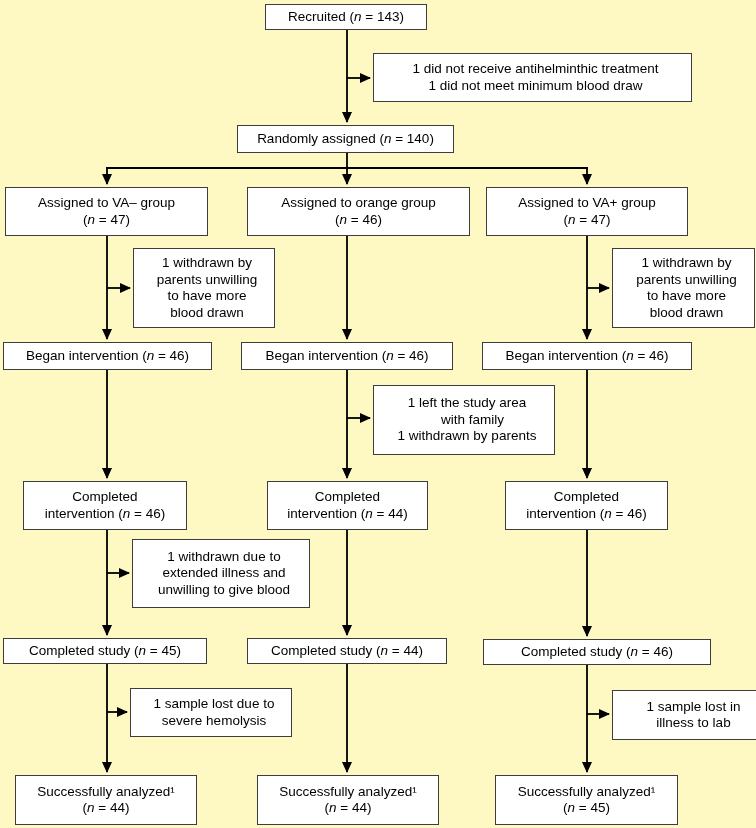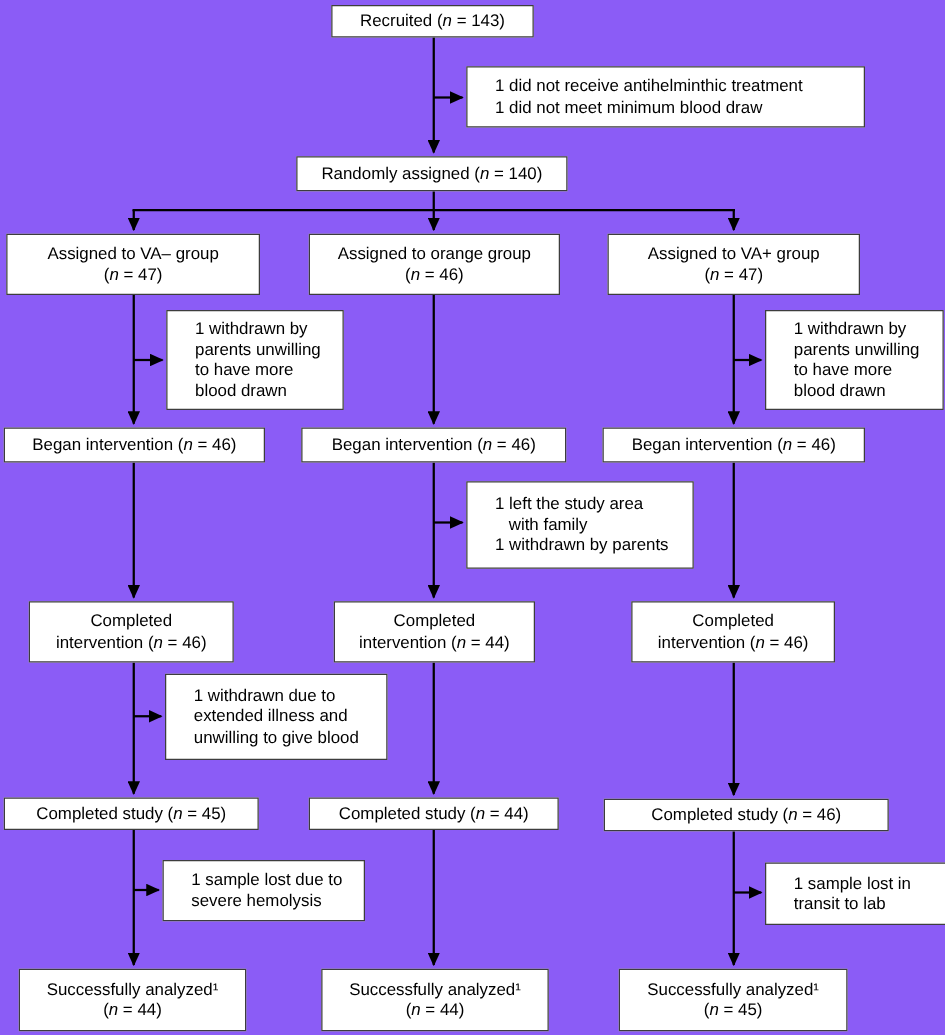--- a/index.html
+++ b/index.html
@@ -1,41 +1,41 @@
 <!DOCTYPE html>
 <html><head>
 <meta charset="utf-8">
 <style>
   html, body { margin:0; padding:0; background:#ffffff; }
   #canvas {
     position: relative;
     width: 756px;
     height: 828px;
-    background: #8b5cf6;
+    background: #fef9c3;
     font-family: "Liberation Sans", sans-serif;
     color: #000000;
     overflow: hidden;
   }
   #arrow-layer { position:absolute; left:0; top:0; width:756px; height:828px; }
   #arrow-layer line { stroke:#000000; stroke-width:1.8; }
   .box {
     position: absolute;
     background: #ffffff;
     border: 1.6px solid #3d3d3d;
     box-sizing: border-box;
     display: flex;
     flex-direction: column;
     justify-content: center;
     font-size: 13.5px;
     line-height: 16.5px;
     white-space: nowrap;
   }
   .box span { display: block; }
   .center { align-items: center; text-align: center; }
-  .leftal { align-items: flex-start; text-align: left; padding-left: 22px; padding-right: 4px; }
+  .leftal { align-items: center; text-align: left; padding-left: 10px; padding-right: 4px; }
   .indent { padding-left: 11px; }
   i { font-style: italic; }
 </style>
 </head>
 <body>
 
 <div id="canvas">
 
   <svg id="arrow-layer" viewBox="0 0 756 828">
     <defs>
@@ -87,21 +87,21 @@
   </div>
 
   <div class="box center" style="left:237px; top:125px; width:217px; height:28px;">
     <span class="fmt-n">Randomly assigned (<i>n</i> = 140)</span>
   </div>
 
   <div class="box center" style="left:5px; top:187px; width:203px; height:49px;align-items:center;">
     <span>Assigned to VA– group</span>
     <span class="fmt-n">(<i>n</i> = 47)</span>
   </div>
-  <div class="box center" style="left:247px; top:187px; width:201px; height:49px;">
+  <div class="box center" style="left:247px; top:187px; width:223px; height:49px;">
     <span>Assigned to orange group</span>
     <span class="fmt-n">(<i>n</i> = 46)</span>
   </div>
   <div class="box center" style="left:486px; top:187px; width:202px; height:49px;text-align:center;">
     <span>Assigned to VA+ group</span>
     <span class="fmt-n">(<i>n</i> = 47)</span>
   </div>
 
   <div class="box leftal" style="left:133px; top:248px; width:142px; height:80px;">
     <span>1 withdrawn by</span>
@@ -160,21 +160,21 @@
   <div class="box center" style="left:483px; top:639px; width:228px; height:26px;">
     <span class="fmt-n">Completed study (<i>n</i> = 46)</span>
   </div>
 
   <div class="box leftal" style="left:130px; top:688px; width:162px; height:49px;">
     <span>1 sample lost due to</span>
     <span>severe hemolysis</span>
   </div>
   <div class="box leftal" style="left:612px; top:690px; width:157px; height:50px;">
     <span>1 sample lost in</span>
-    <span>transit to lab</span>
+    <span>illness to lab</span>
   </div>
 
   <div class="box center" style="left:15px; top:775px; width:182px; height:50px;">
     <span>Successfully analyzed¹</span>
     <span class="fmt-n">(<i>n</i> = 44)</span>
   </div>
   <div class="box center" style="left:257px; top:775px; width:182px; height:50px;">
     <span>Successfully analyzed¹</span>
     <span class="fmt-n">(<i>n</i> = 44)</span>
   </div>

